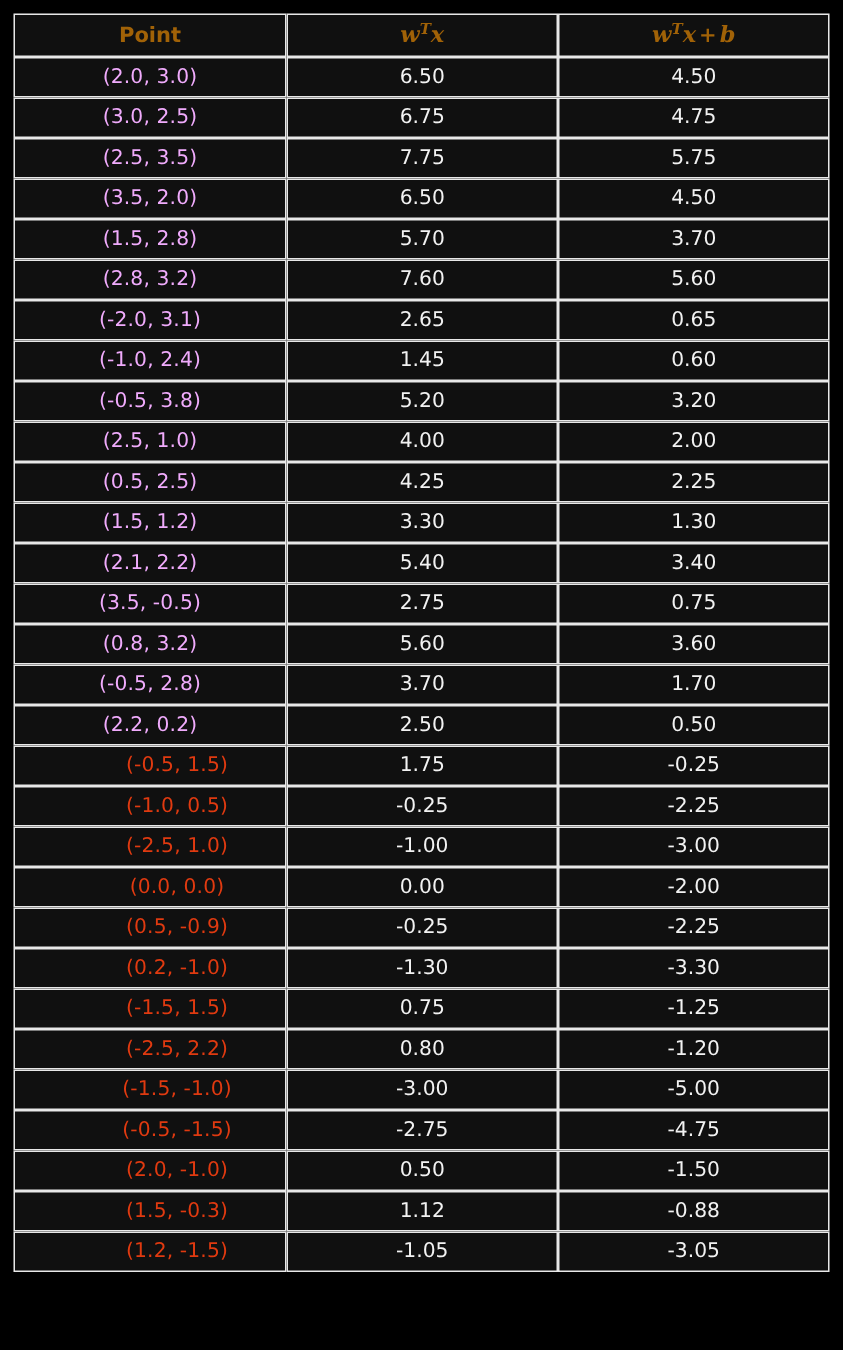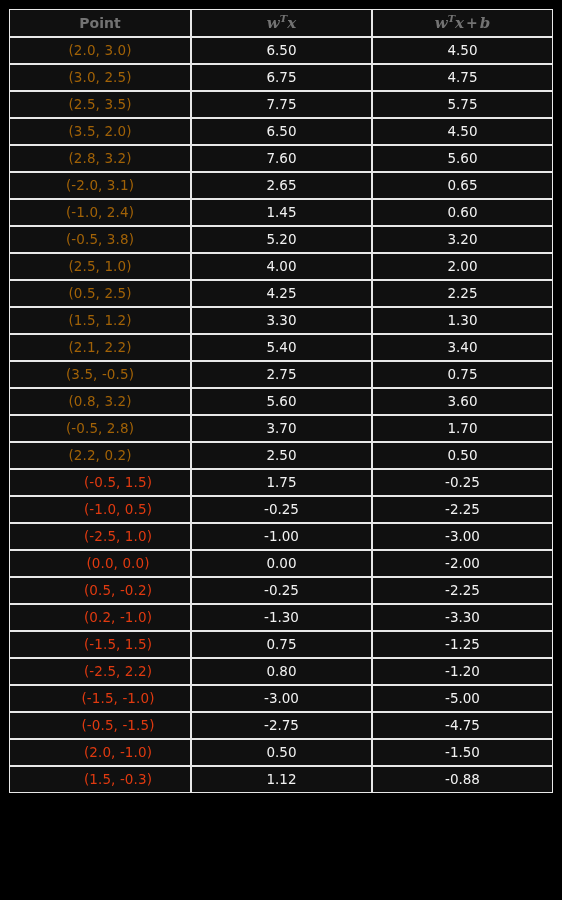--- a/index.html
+++ b/index.html
@@ -40,21 +40,21 @@
     height: 25px;
     line-height: 25px;
     padding: 0 4px;
     text-align: center;
     vertical-align: middle;
     font-size: 13.5px;
     overflow: hidden;
     white-space: nowrap;
   }
   table.data-table thead th {
-    color: #737373;
+    color: #a16207;
     font-size: 14px;
     height: 26px;
     line-height: 26px;
   }
   th.head-point {
     font-weight: bold;
     font-size: 15px;
   }
   th.head-math {
     font-weight: bold;
@@ -73,21 +73,21 @@
   }
   .mathop {
     font-family: "DejaVu Serif", "Liberation Serif", serif;
     font-style: normal;
     font-size: 14px;
     padding: 0 2px;
   }
   td.cell-point {
     letter-spacing: 0.1px;
   }
-  td.cell-point.cls-pos { color: #a16207; }
+  td.cell-point.cls-pos { color: #f0abfc; }
   td.cell-point.cls-neg { color: #e03a10; padding-left: 40px; }
   td.cell-num {
     color: #f2f2f2;
   }
 </style>
 </head>
 <body>
 
 <div id="page">
   <table class="data-table">
@@ -122,20 +122,25 @@
           <td class="cell-point cls-pos">(2.5, 3.5)</td>
           <td class="cell-num">7.75</td>
           <td class="cell-num">5.75</td>
         </tr>
         <tr>
           <td class="cell-point cls-pos">(3.5, 2.0)</td>
           <td class="cell-num">6.50</td>
           <td class="cell-num">4.50</td>
         </tr>
         <tr>
+          <td class="cell-point cls-pos">(1.5, 2.8)</td>
+          <td class="cell-num">5.70</td>
+          <td class="cell-num">3.70</td>
+        </tr>
+        <tr>
           <td class="cell-point cls-pos">(2.8, 3.2)</td>
           <td class="cell-num">7.60</td>
           <td class="cell-num">5.60</td>
         </tr>
         <tr>
           <td class="cell-point cls-pos">(-2.0, 3.1)</td>
           <td class="cell-num">2.65</td>
           <td class="cell-num">0.65</td>
         </tr>
         <tr>
@@ -202,21 +207,21 @@
           <td class="cell-point cls-neg">(-2.5, 1.0)</td>
           <td class="cell-num">-1.00</td>
           <td class="cell-num">-3.00</td>
         </tr>
         <tr>
           <td class="cell-point cls-neg">(0.0, 0.0)</td>
           <td class="cell-num">0.00</td>
           <td class="cell-num">-2.00</td>
         </tr>
         <tr>
-          <td class="cell-point cls-neg">(0.5, -0.2)</td>
+          <td class="cell-point cls-neg">(0.5, -0.9)</td>
           <td class="cell-num">-0.25</td>
           <td class="cell-num">-2.25</td>
         </tr>
         <tr>
           <td class="cell-point cls-neg">(0.2, -1.0)</td>
           <td class="cell-num">-1.30</td>
           <td class="cell-num">-3.30</td>
         </tr>
         <tr>
           <td class="cell-point cls-neg">(-1.5, 1.5)</td>
@@ -240,16 +245,21 @@
         </tr>
         <tr>
           <td class="cell-point cls-neg">(2.0, -1.0)</td>
           <td class="cell-num">0.50</td>
           <td class="cell-num">-1.50</td>
         </tr>
         <tr>
           <td class="cell-point cls-neg">(1.5, -0.3)</td>
           <td class="cell-num">1.12</td>
           <td class="cell-num">-0.88</td>
+        </tr>
+        <tr>
+          <td class="cell-point cls-neg">(1.2, -1.5)</td>
+          <td class="cell-num">-1.05</td>
+          <td class="cell-num">-3.05</td>
         </tr>
       </tbody>
   </table>
 </div>
 
 </body></html>

